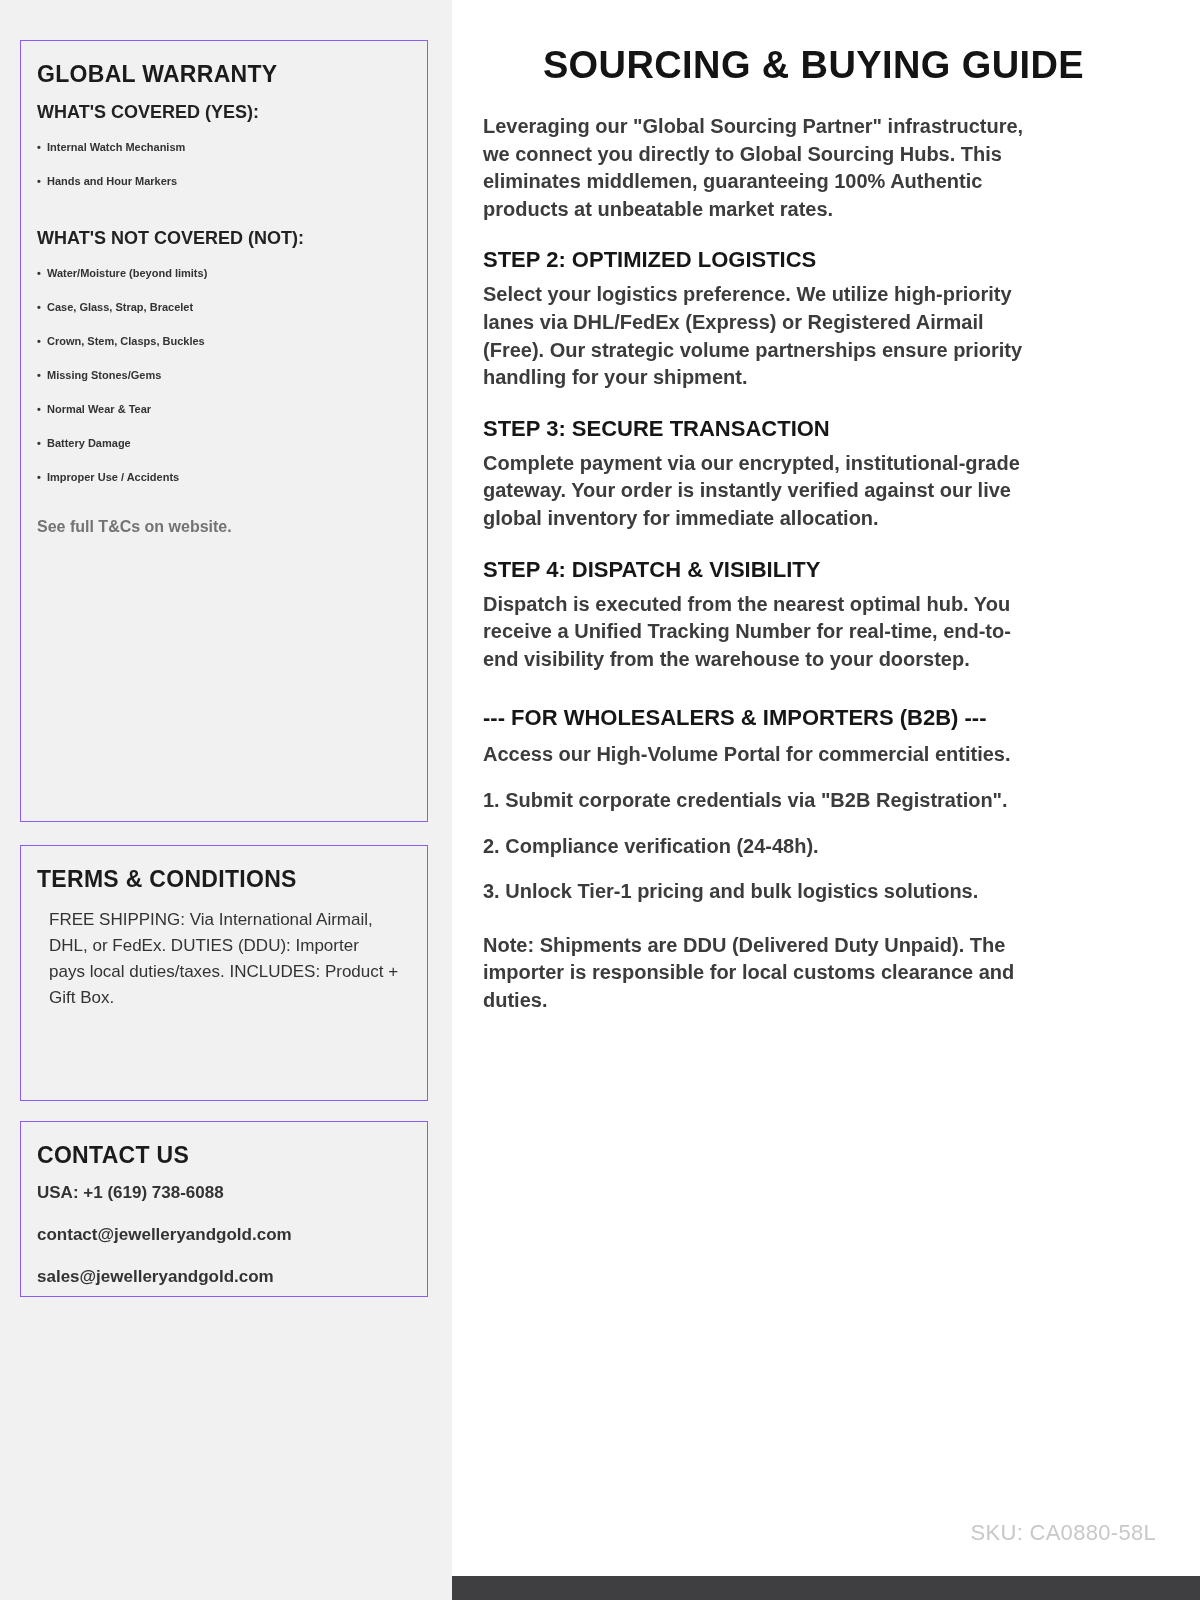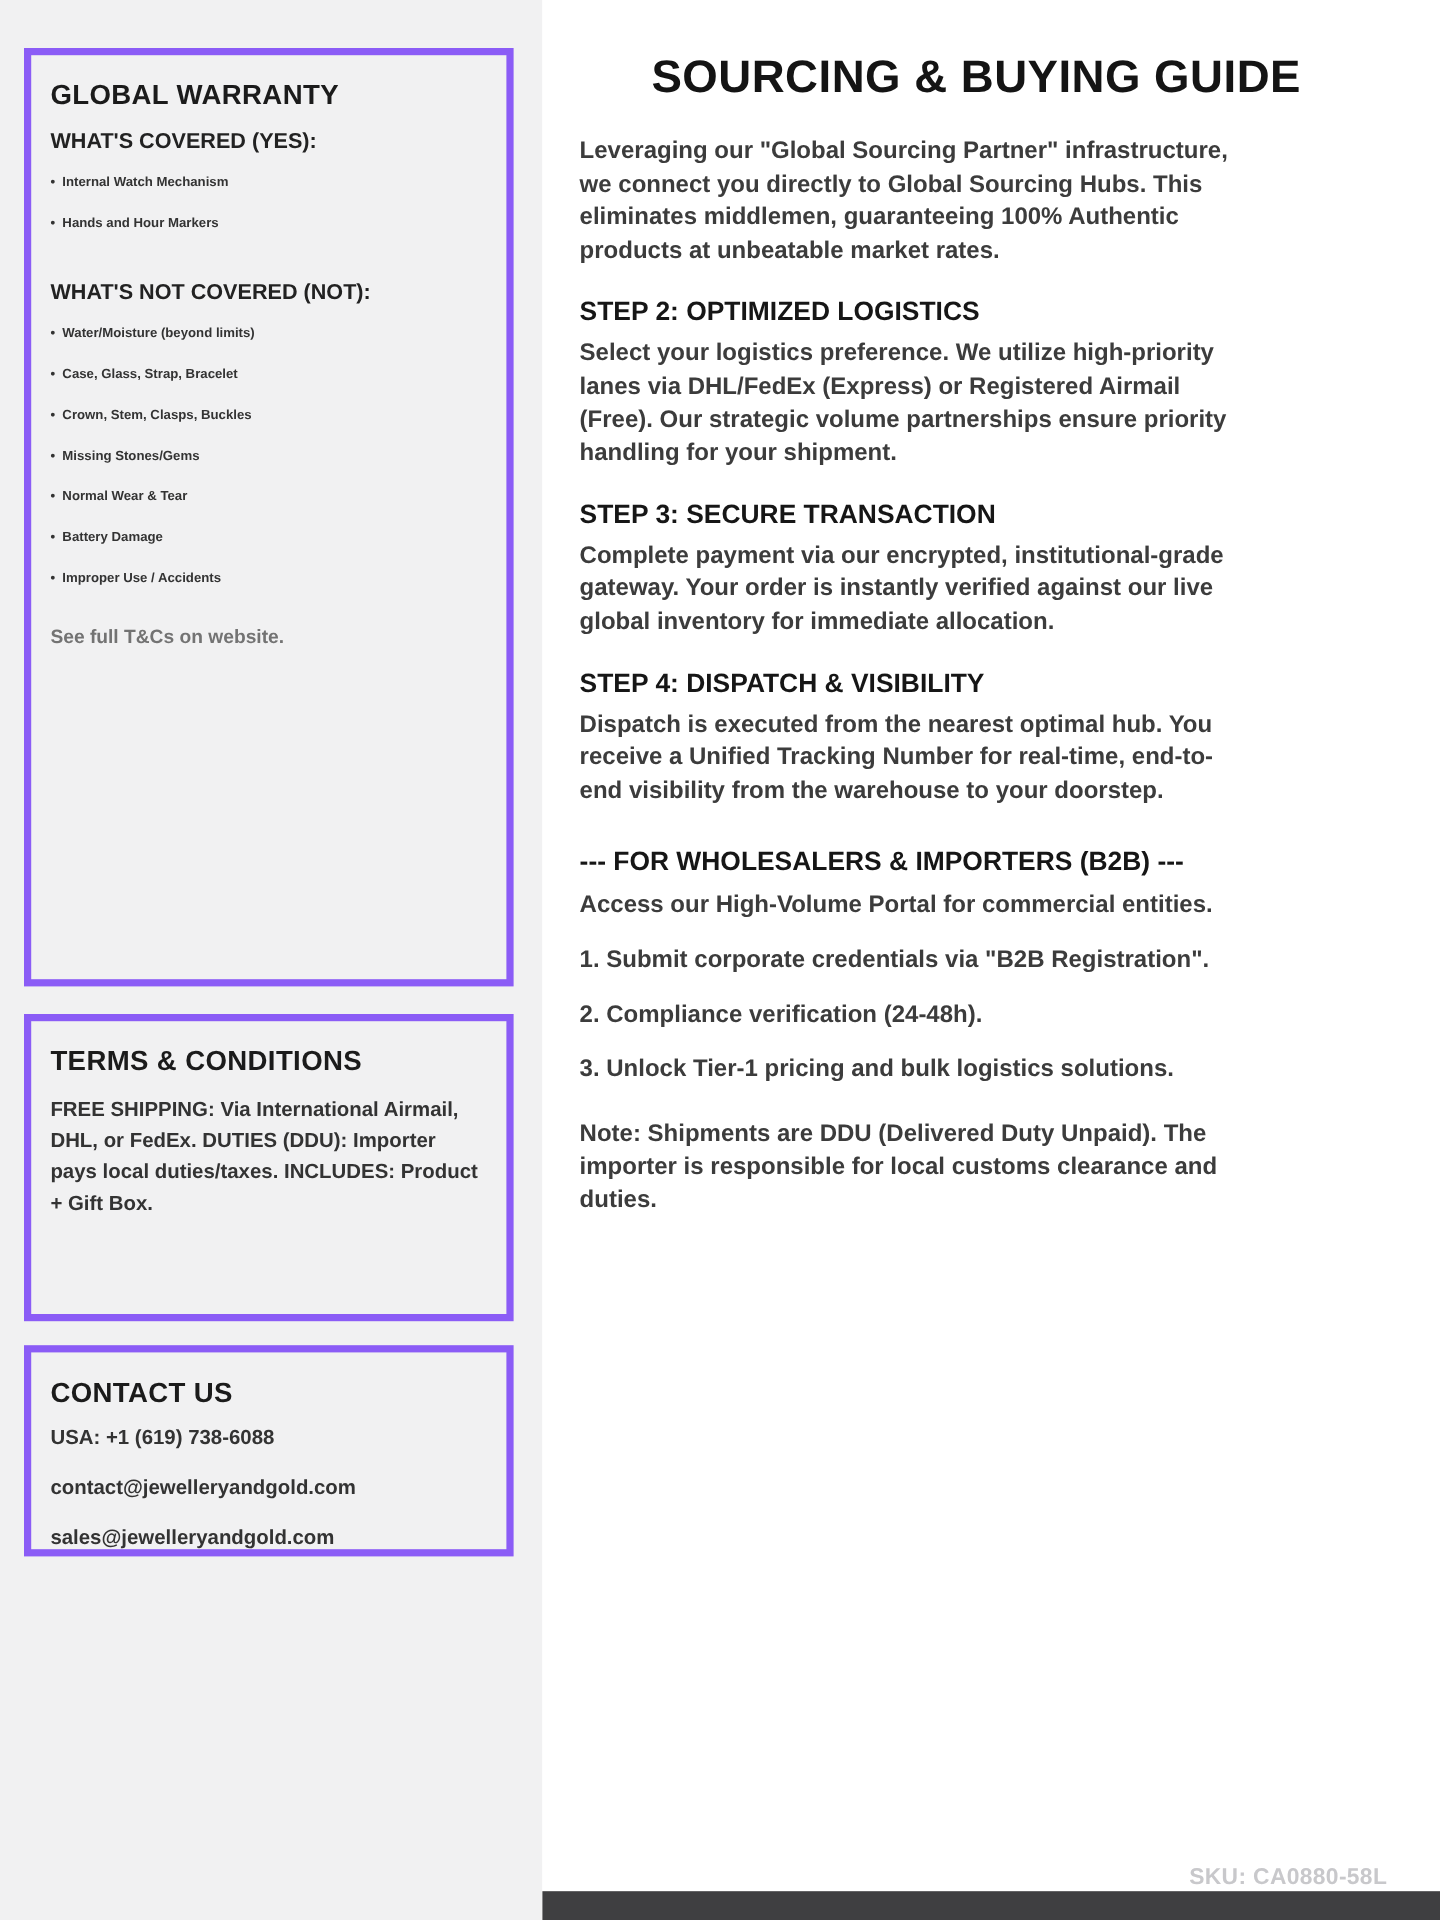--- a/index.html
+++ b/index.html
@@ -14,21 +14,21 @@
 
   
   .sidebar {
     width: 452px;
     min-width: 452px;
     background: #f1f1f2;
     box-sizing: border-box;
     padding: 40px 24px 0 20px;
   }
   .side-box {
-    border: 6px solid #8b5cf6;
+    border: 1px solid #8b5cf6;
     box-sizing: border-box;
     padding: 16px 16px;
     background: #f1f1f2;
   }
   .box-warranty { height: 782px; margin-bottom: 23px; }
   .box-terms    { height: 256px; margin-bottom: 20px; }
   .box-contact  { height: 176px; margin-top: 16px; }
 
   .side-title {
     font-size: 23px;
@@ -53,24 +53,24 @@
   }
   .bullet-item::before { content: "\2022\00a0\00a0"; color: #333333; }
   .footnote {
     margin-top: 30px;
     font-size: 16px;
     font-weight: 600;
     color: #737373;
   }
   .side-body {
     font-size: 17px;
-    font-weight: 700;
+    font-weight: 400;
     color: #333333;
     line-height: 26px;
-    margin: 0;
+    margin: 12px;
   }
   .contact-line {
     font-size: 17px;
     font-weight: 600;
     color: #333333;
     margin: 0 0 22px 0;
   }
 
   
   .main {
@@ -114,23 +114,23 @@
     color: #3c3c3c;
     line-height: 1.38;
     max-width: 558px;
     margin: 0 0 18px 0;
   }
   .b2b-note { margin-top: 26px; }
 
   .sku {
     position: absolute;
     right: 44px;
-    bottom: 24px;
-    font-size: 19px;
-    font-weight: 700;
+    bottom: 54px;
+    font-size: 22px;
+    font-weight: 400;
     color: #c8c8cb;
     letter-spacing: 0.3px;
   }
   .footer-bar {
     position: absolute;
     left: 0; right: 0; bottom: 0;
     height: 24px;
     background: #3f3f41;
   }
 </style>

